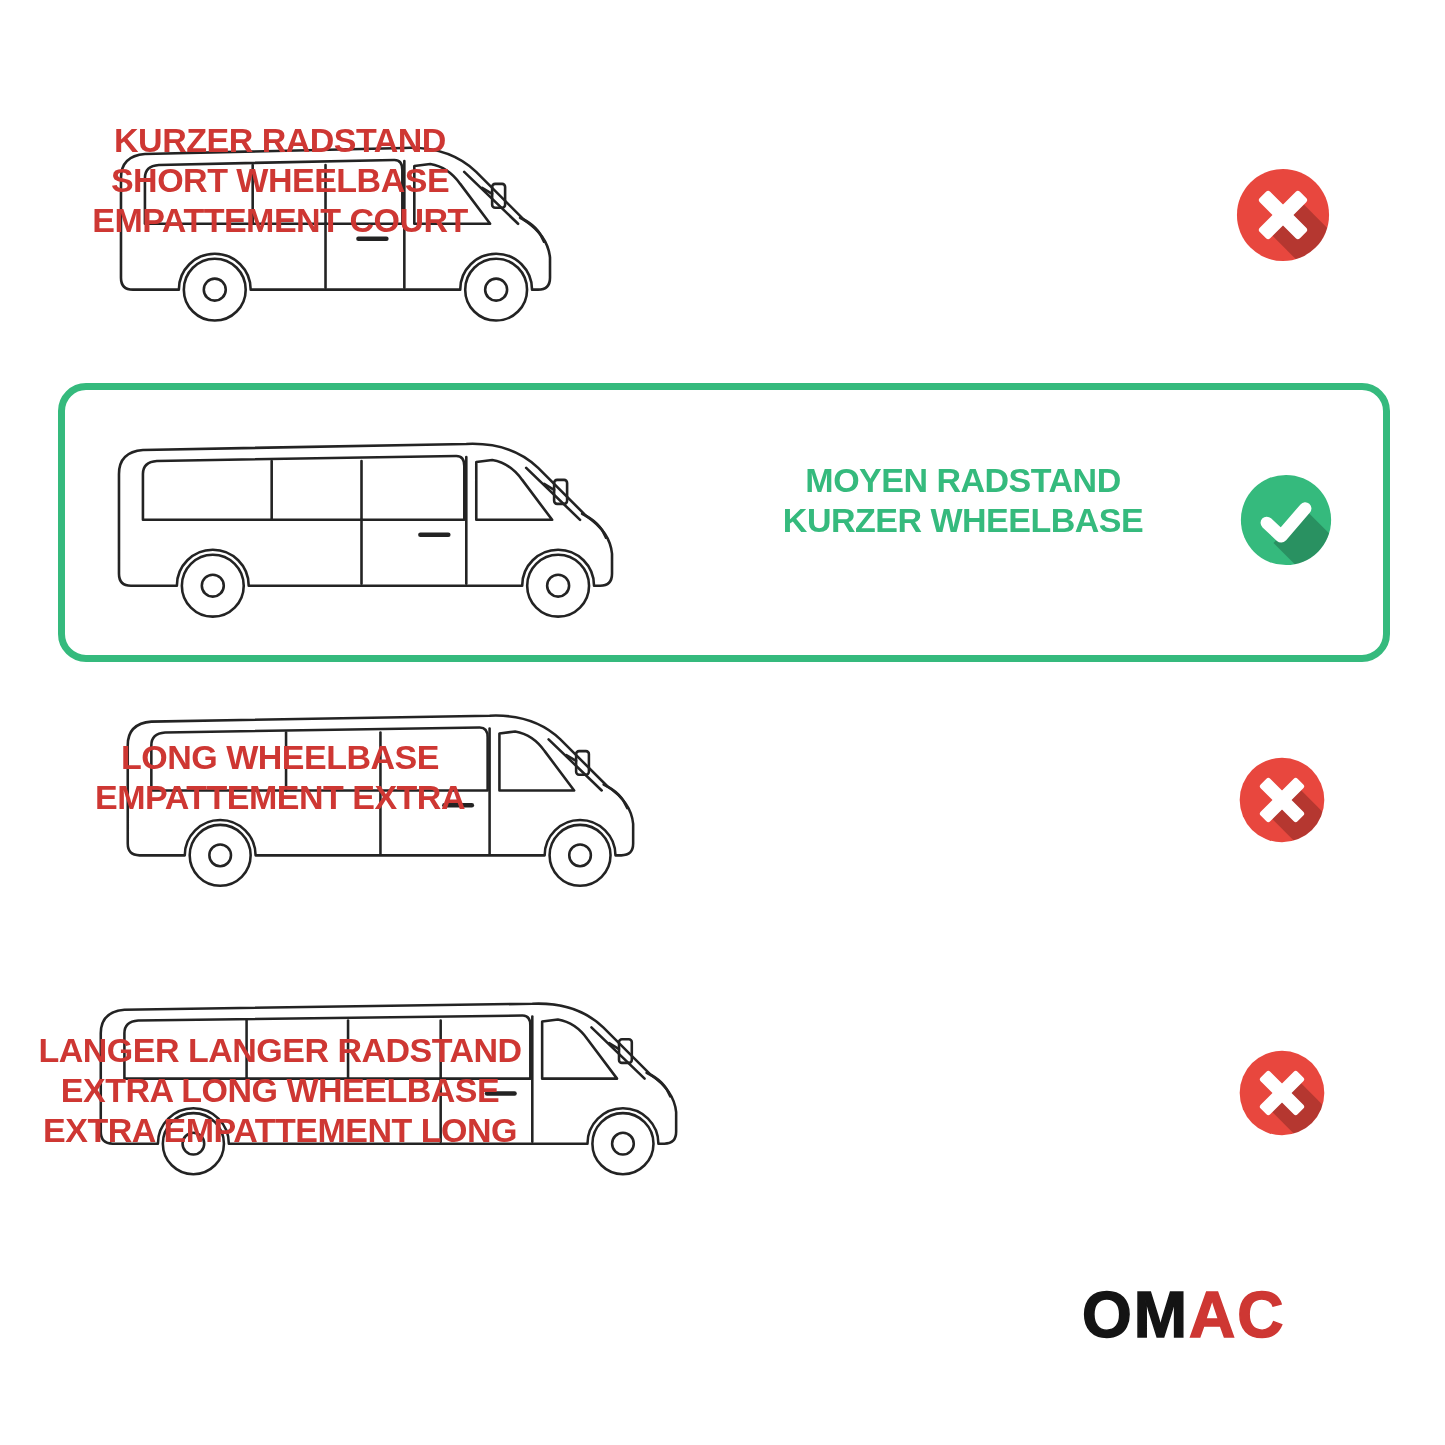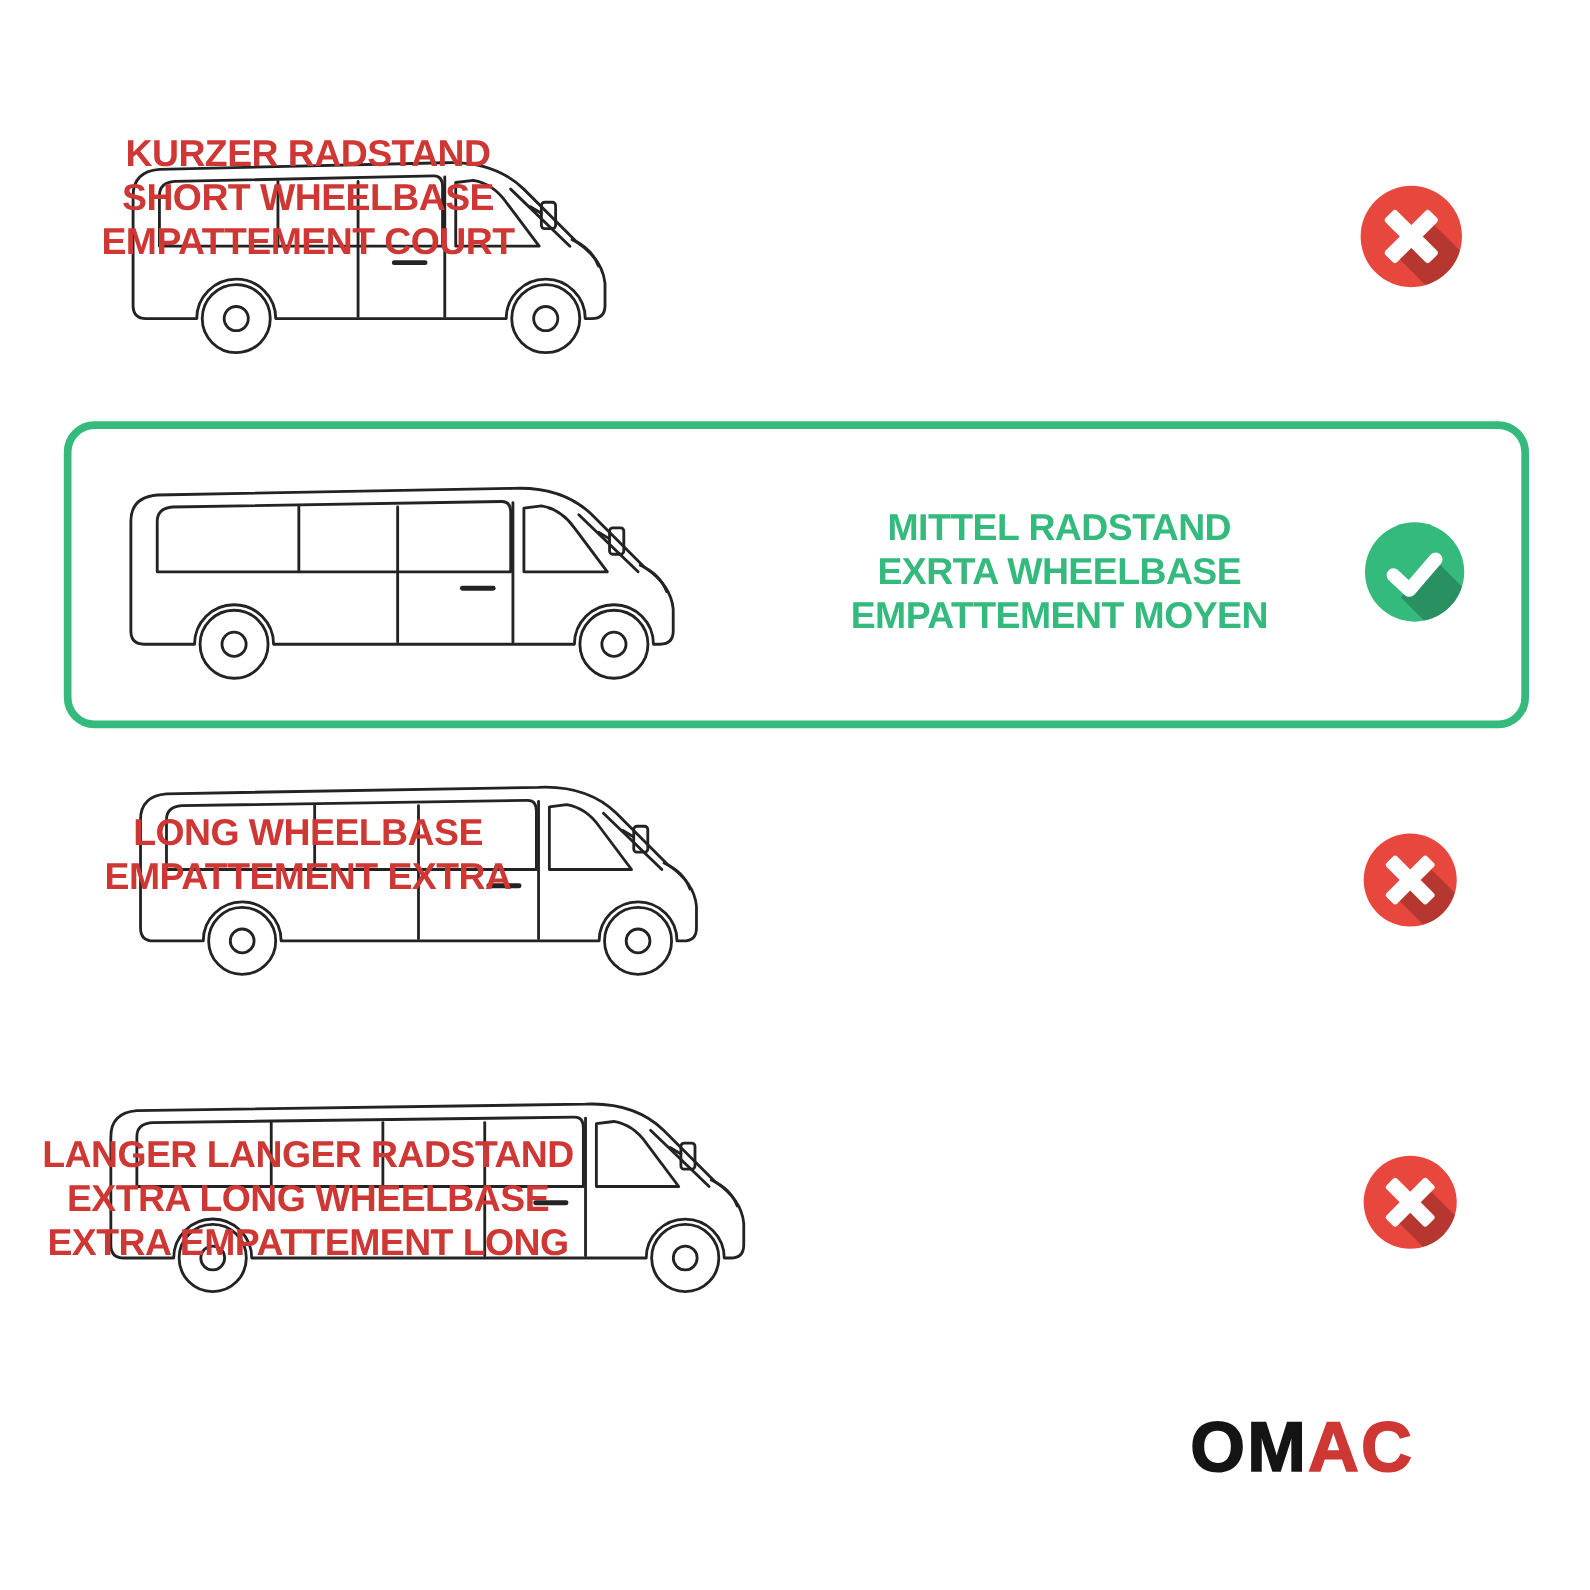--- a/index.html
+++ b/index.html
@@ -102,23 +102,22 @@
           <path d="M480,86 Q498,94 504,110" class="ln"></path>
           <rect x="452" y="52" width="13" height="24" rx="3" class="ln"></rect>
           <path d="M452,62 L442,56" class="ln"></path>
           <circle cx="110" cy="158" r="31" class="ln"></circle>
           <circle cx="110" cy="158" r="11" class="ln"></circle>
           <circle cx="456" cy="158" r="31" class="ln"></circle>
           <circle cx="456" cy="158" r="11" class="ln"></circle>
         </svg>
     </div>
     <div class="label green" style="left:618px;top:70px;">
-      <div>MITTEL RADSTAND</div>
-      <div>EXRTA WHEELBASE</div>
-      <div>EMPATTEMENT MOYEN</div>
+      <div>MOYEN RADSTAND</div>
+      <div>KURZER WHEELBASE</div>
     </div>
     <div class="badge green" style="left:1173px;top:82px;width:96px;height:96px;">
       <svg viewBox="0 0 100 100">
         <clipPath id="clip-b1">
             <circle cx="50" cy="50" r="47"></circle>
           </clipPath>
         <circle cx="50" cy="50" r="47" fill="currentColor"></circle>
         <polygon clip-path="url(#clip-b1)" points="69,38 135,104 101,138 37,74" fill="rgba(0,0,0,0.22)"></polygon>
         <path d="M30,53 L45,67 L70,38" fill="none" stroke="#ffffff" stroke-width="13" stroke-linecap="round" stroke-linejoin="round"></path>
       </svg>

